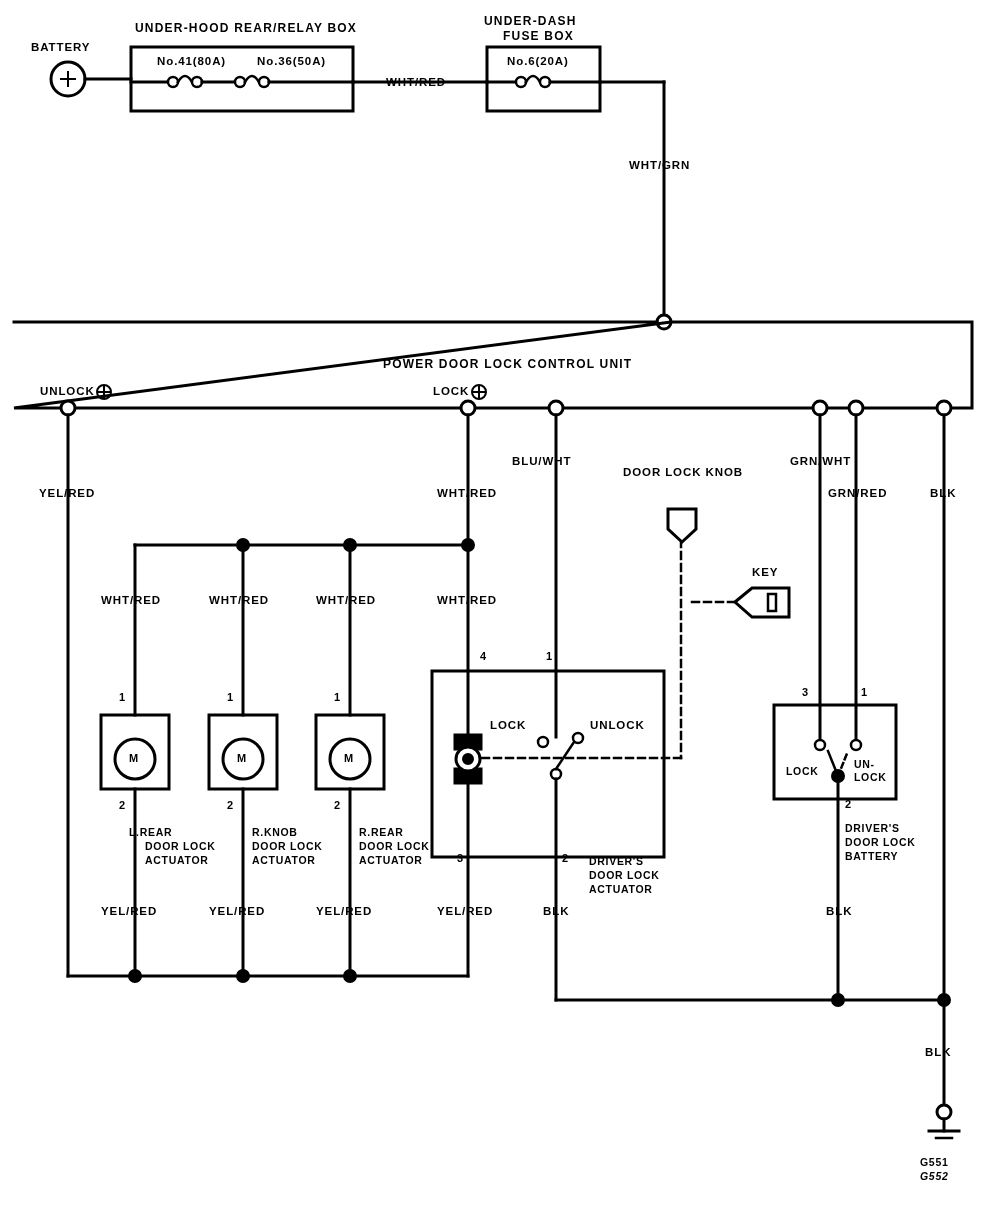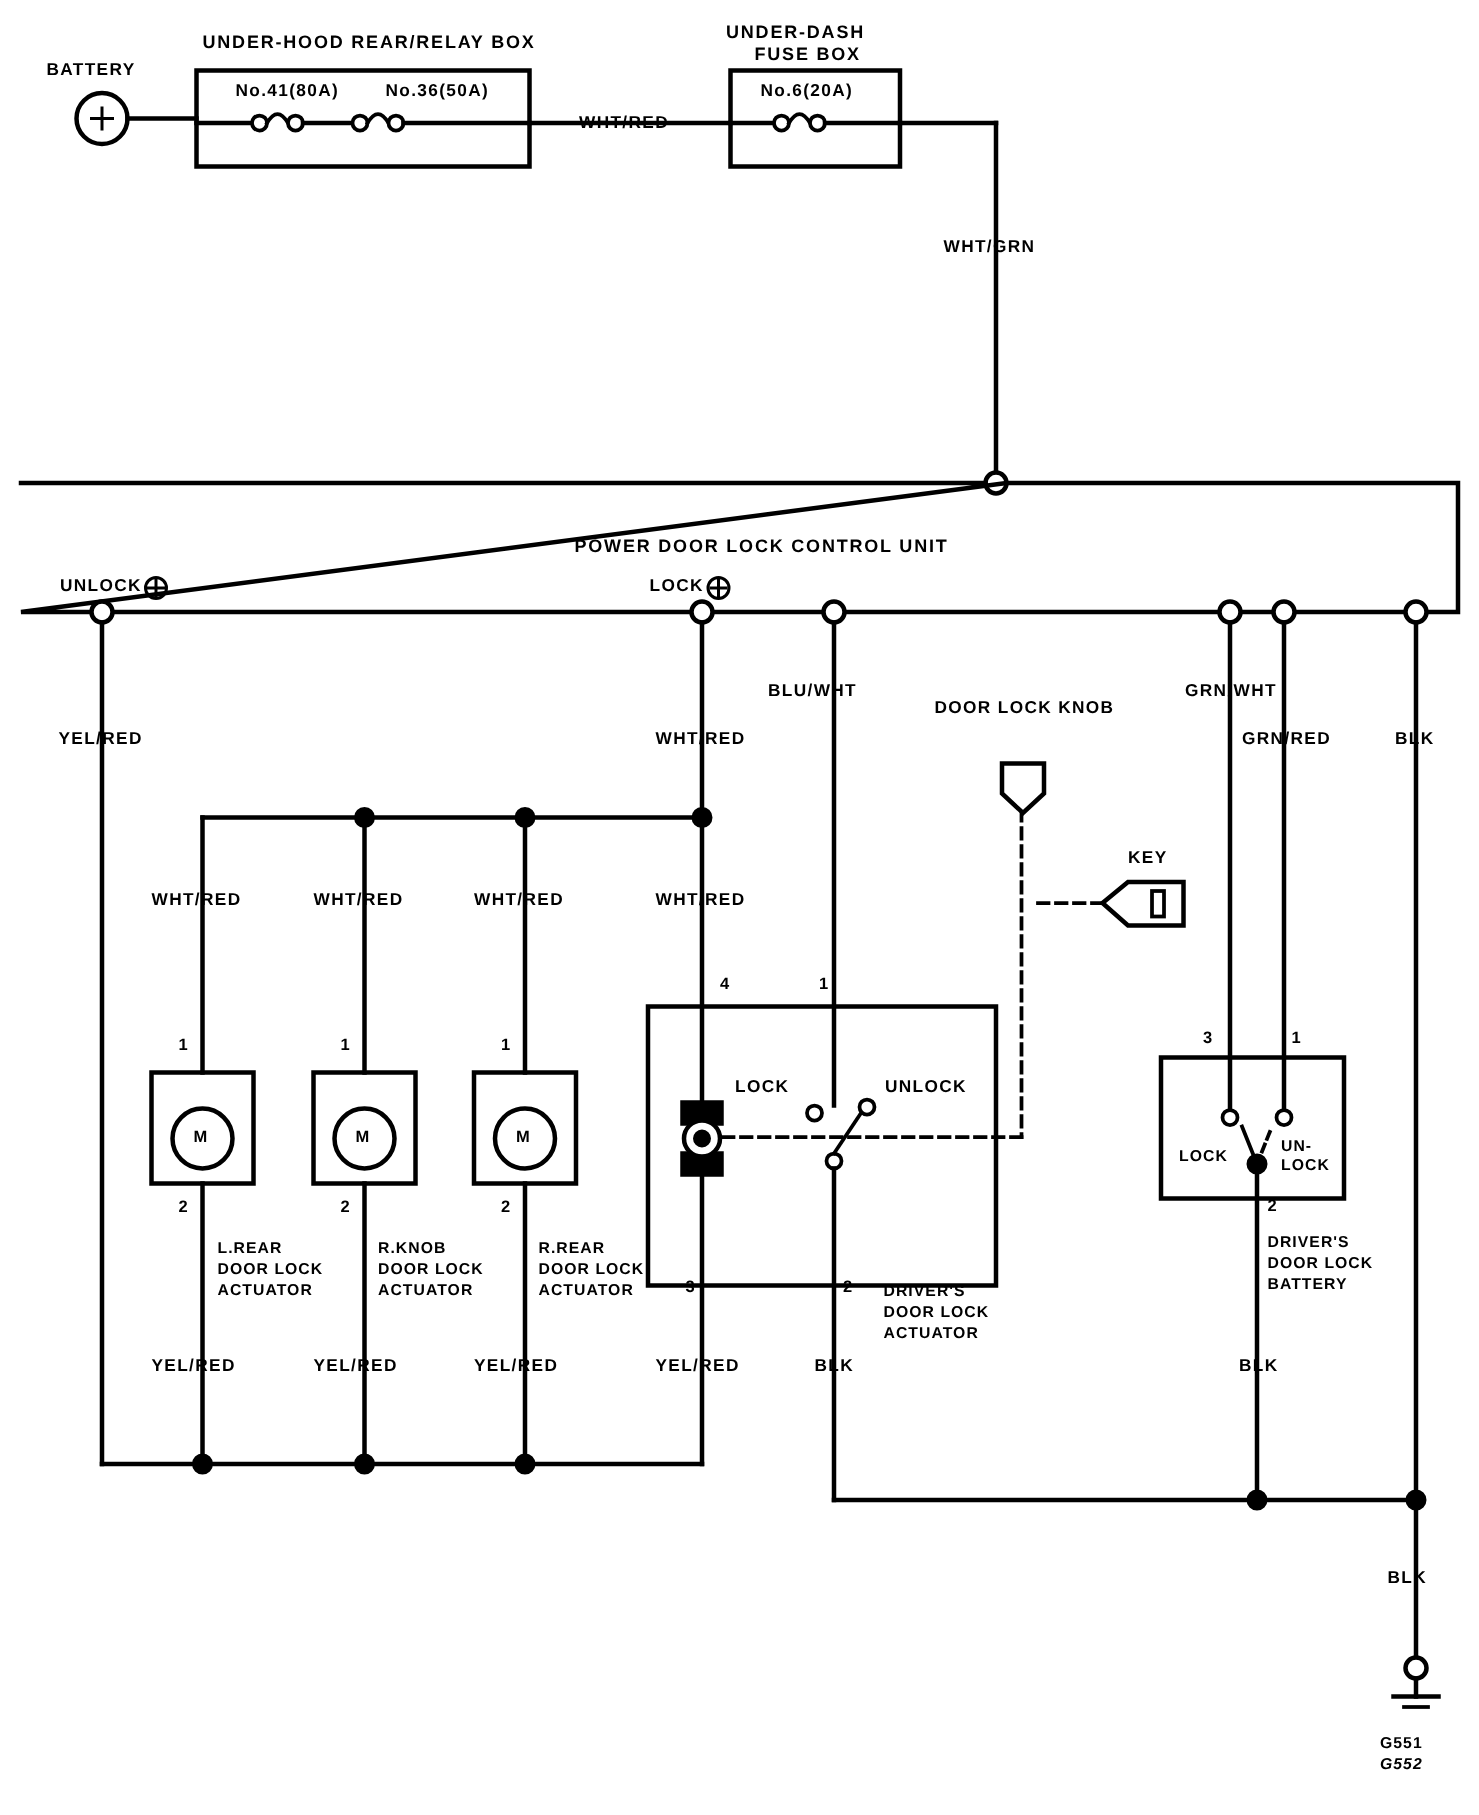--- a/index.html
+++ b/index.html
@@ -227,21 +227,21 @@
   <div class="lbl num" style="left:546px; top:650px;">1</div>
 
   <div class="lbl num" style="left:129px; top:752px;">M</div>
   <div class="lbl num" style="left:237px; top:752px;">M</div>
   <div class="lbl num" style="left:344px; top:752px;">M</div>
 
   <div class="lbl num" style="left:119px; top:799px;">2</div>
   <div class="lbl num" style="left:227px; top:799px;">2</div>
   <div class="lbl num" style="left:334px; top:799px;">2</div>
 
-  <div class="lbl small" style="left:145px; top:826px;">L.REAR</div>
+  <div class="lbl small" style="left:129px; top:826px;">L.REAR</div>
   <div class="lbl small" style="left:145px; top:840px;">DOOR LOCK</div>
   <div class="lbl small" style="left:145px; top:854px;">ACTUATOR</div>
 
   <div class="lbl small" style="left:252px; top:826px;">R.KNOB</div>
   <div class="lbl small" style="left:252px; top:840px;">DOOR LOCK</div>
   <div class="lbl small" style="left:252px; top:854px;">ACTUATOR</div>
 
   <div class="lbl small" style="left:359px; top:826px;">R.REAR</div>
   <div class="lbl small" style="left:359px; top:840px;">DOOR LOCK</div>
   <div class="lbl small" style="left:359px; top:854px;">ACTUATOR</div>

